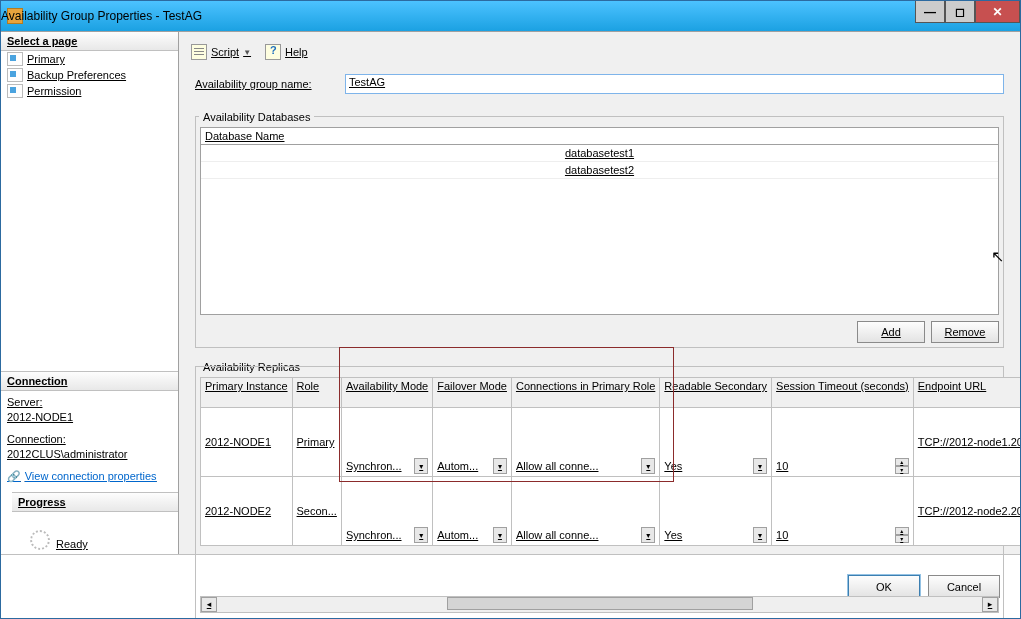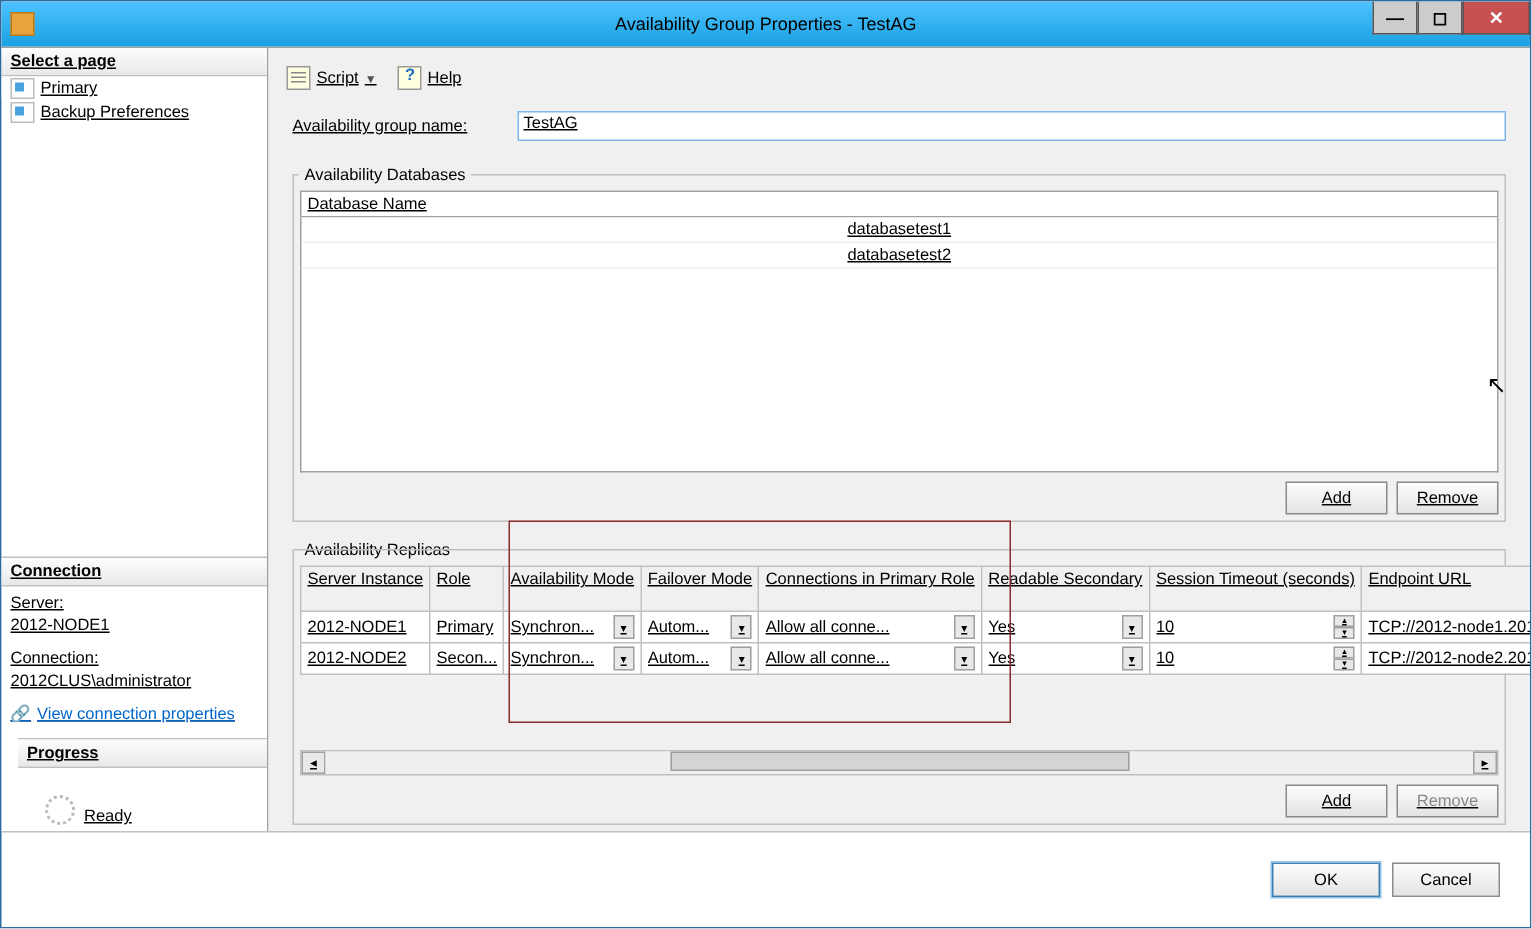--- a/index.html
+++ b/index.html
@@ -1,20 +1,20 @@
 <!DOCTYPE html>
 <html><head>
 <meta charset="utf-8">
 <style>
 * { box-sizing: border-box; font-family: "Segoe UI", Tahoma, sans-serif; font-size: 11px; }
 body { margin: 0; padding: 0; background: #fff; }
 .window { width: 1021px; height: 619px; border: 1px solid #2c6aa0; display: flex; flex-direction: column; overflow: hidden; }
 .titlebar { height: 30px; background: linear-gradient(to bottom, #4cc2ff, #1ba1e2); display: flex; align-items: center; position: relative; color: #000; }
 .titlebar-icon { width: 16px; height: 16px; margin: 0 6px; background: #e8a33d; border: 1px solid #b57c1f; }
-.titlebar-title { position: absolute; left: 0; right: 0; text-align: center; font-size: 12px; color: #000; }
+.titlebar-title { position: absolute; left: 0; right: 0; text-align: left; font-size: 12px; color: #000; }
 .win-controls { margin-left: auto; display: flex; height: 100%; }
 .win-btn { width: 30px; height: 22px; display: flex; align-items: center; justify-content: center; border: 1px solid #555; border-top: none; background: #ccc; font-weight: bold; font-size: 12px; cursor: pointer; }
 .win-btn.close { background: #c75050; color: #fff; width: 45px; }
 .main-area { flex: 1; display: flex; border-top: 1px solid #a0a0a0; min-height: 0; text-decoration: underline; }
 
 .sidebar { width: 178px; background: #fff; border-right: 1px solid #a0a0a0; display: flex; flex-direction: column; }
 .sb-section-head { background: linear-gradient(to bottom, #fdfdfd, #e8e8e8); border-bottom: 1px solid #c0c0c0; padding: 3px 6px; font-weight: bold; }
 .sb-pages { flex: 0 0 auto; min-height: 320px; }
 .sb-page-item { display: flex; align-items: center; gap: 4px; padding: 1px 6px; cursor: pointer; }
 .sb-page-item.selected { background: #fff; }
@@ -50,21 +50,21 @@
 .db-row { padding: 2px 4px; border-bottom: 1px solid #eee; }
 
 .btn-row { display: flex; gap: 6px; justify-content: flex-end; margin-top: 6px; }
 .btn { min-width: 68px; height: 22px; border: 1px solid #8a8a8a; background: linear-gradient(to bottom, #fdfdfd, #e3e3e3); cursor: pointer; padding: 0 10px; }
 .btn:disabled { color: #888; }
 
 .replica-wrap { position: relative; }
 .replica-table { width: 100%; border-collapse: collapse; background: #fff; font-size: 11px; }
 .replica-table th, .replica-table td { border: 1px solid #c0c0c0; padding: 2px 4px; text-align: left; white-space: nowrap; overflow: hidden; text-overflow: ellipsis; }
 .replica-table th { background: #f0f0f0; font-weight: normal; height: 30px; vertical-align: top; }
-.cell-combo { display: flex; align-items: center; }
+.cell-combo { display: flex; align-items: center; margin-top: 48px; }
 .cell-combo span { flex: 1; overflow: hidden; text-overflow: ellipsis; }
 .cb-arrow { width: 14px; height: 16px; border: 1px solid #a0a0a0; background: #e8e8e8; display: flex; align-items: center; justify-content: center; font-size: 8px; cursor: pointer; }
 .spin-arrows { display: flex; flex-direction: column; width: 14px; }
 .spin-arrows div { height: 8px; border: 1px solid #a0a0a0; background: #e8e8e8; font-size: 6px; line-height: 6px; text-align: center; cursor: pointer; }
 
 .highlight-box { position: absolute; border: 1px solid #8b2b2b; pointer-events: none; top: -20px; left: 143px; width: 335px; height: 135px; }
 
 .h-scroll { height: 17px; background: #f0f0f0; border: 1px solid #c0c0c0; margin-top: 50px; display: flex; align-items: center; }
 .h-scroll .sb-btn { width: 16px; height: 15px; border: 1px solid #a0a0a0; background: #e8e8e8; text-align: center; font-size: 9px; cursor: pointer; line-height: 13px; }
 .h-scroll .sb-track { flex: 1; height: 15px; background: #efefef; position: relative; }
@@ -94,20 +94,24 @@
     <div class="sidebar">
       <div class="sb-section-head">Select a page</div>
       <div class="sb-pages">
         <div class="sb-page-item selected">
           <div class="sb-page-icon"></div>
           <span>Primary</span>
         </div>
         <div class="sb-page-item">
           <div class="sb-page-icon"></div>
           <span>Backup Preferences</span>
+        </div>
+        <div class="sb-page-item">
+          <div class="sb-page-icon"></div>
+          <span>Permission</span>
         </div>
       </div>
 
       <div class="sb-conn">
         <div class="sb-section-head">Connection</div>
         <div class="sb-conn-body">
           <div>Server:</div>
           <div>2012-NODE1</div>
           <div style="height:6px"></div>
           <div>Connection:</div>
@@ -173,21 +177,21 @@
                 <col style="width:52px">
                 <col style="width:78px">
                 <col style="width:66px">
               <col style="width:108px">
                 <col style="width:92px">
                 <col style="width:132px">
                 <col>
             </colgroup>
             <thead>
               <tr>
-                <th>Server Instance</th>
+                <th>Primary Instance</th>
                 <th>Role</th>
                 <th>Availability Mode</th>
                 <th>Failover Mode</th>
                 <th>Connections in Primary Role</th>
                 <th>Readable Secondary</th>
                 <th>Session Timeout (seconds)</th>
                 <th>Endpoint URL</th>
               </tr>
             </thead>
             <tbody>

